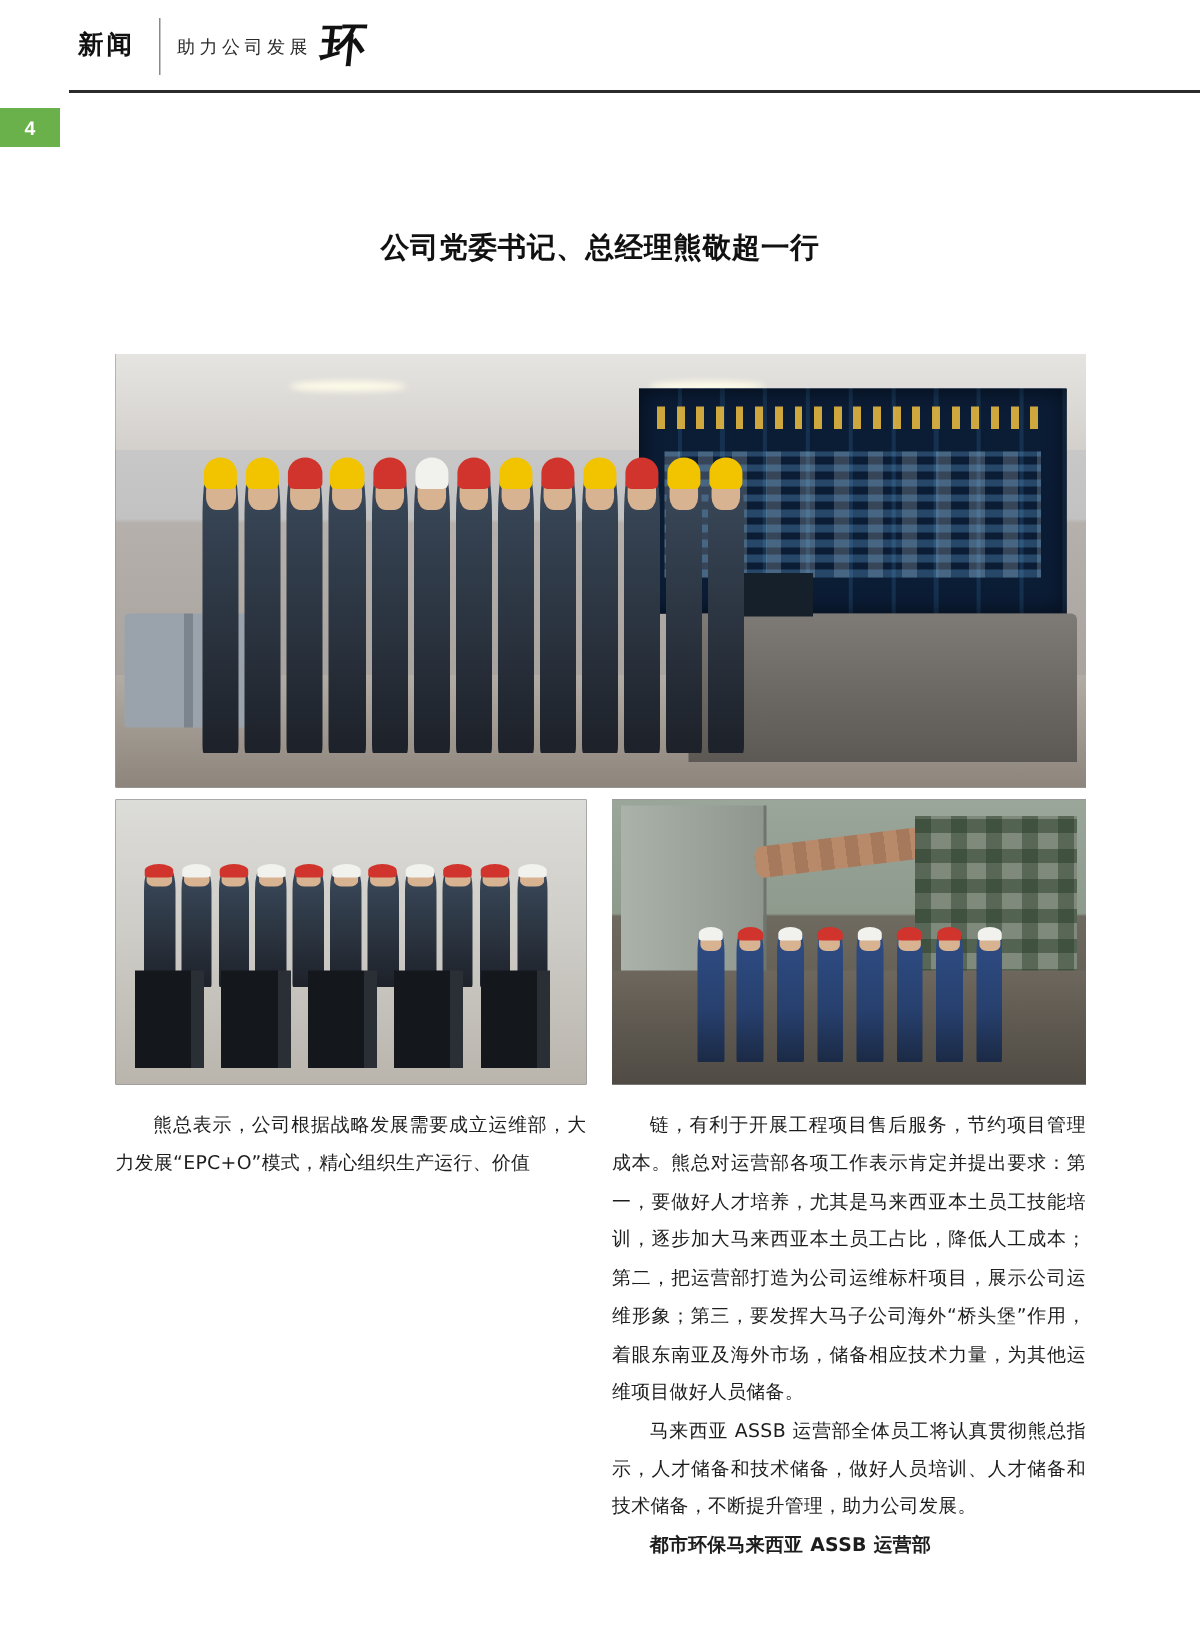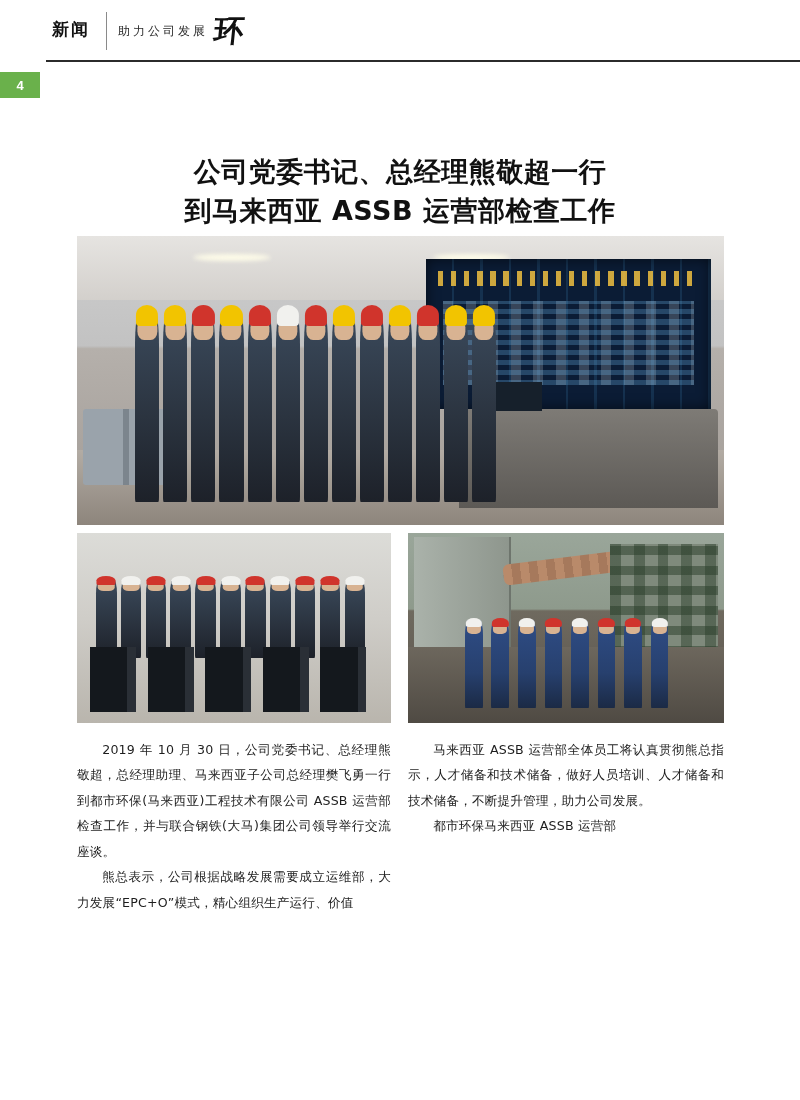--- a/index.html
+++ b/index.html
@@ -89,21 +89,21 @@
 
   
   .article-title {
     position: absolute;
     left: 60px;
     top: 152px;
     width: 680px;
     text-align: center;
     font-family: "DejaVu Sans", sans-serif;
     font-weight: bold;
-    font-size: 27px;
+    font-size: 19px;
     line-height: 1.45;
     color: #111;
     letter-spacing: 0.5px;
   }
 
   
   .photo {
     position: absolute;
     overflow: hidden;
     background: #333;
@@ -337,42 +337,41 @@
     letter-spacing: 0.2px;
   }
   .col-left { left: 77px; width: 314px; }
   .col-right { left: 408px; width: 316px; }
   .body-col p {
     margin: 0;
     text-indent: 2em;
   }
   .signature {
     margin-top: 14px;
-    font-weight: normal;
+    font-weight: bold;
     text-indent: 2em;
   }
 </style>
 </head>
 <body>
 
 <div class="page-header">
   <div class="header-section">新闻</div>
   <div class="header-divider"></div>
   <div class="masthead">
     <span class="masthead-zh">助力公司发展</span>
     <span class="masthead-mark">环</span>
   </div>
   <div class="header-rule"></div>
 </div>
 
 <div class="page-number-tab">4</div>
 
 <div class="article-title">
   <div>公司党委书记、总经理熊敬超一行</div>
-  <div>到马来西亚 ASSB 运营部检查工作</div>
 </div>
 
 <div class="photo photo-main">
   <div class="ph-room">
     <div class="ph-ceiling"></div>
     <div class="ph-videowall"></div>
     <div class="ph-floor"></div>
     <div class="ph-desk"></div>
     <div class="ph-chairs"></div>
     <div class="ph-group">
@@ -425,20 +424,20 @@
       <div class="ph-person helmet-r" style="left:36%"></div>
       <div class="ph-person helmet-w" style="left:48%"></div>
       <div class="ph-person helmet-r" style="left:60%"></div>
       <div class="ph-person helmet-r" style="left:72%"></div>
       <div class="ph-person helmet-w" style="left:84%"></div>
     </div>
   </div>
 </div>
 
 <div class="body-col col-left">
-  <p>2019 年 10 月 30 日，公司党委书记、总经理熊敬超，总经理助理、马来西亚子公司总经理樊飞勇一行到都市环保(马来西亚)工程技术有限公司 ASSB 运营部检查工作，并与联合钢铁(大马)集团公司领导举行交流座谈。</p>
   <p>熊总表示，公司根据战略发展需要成立运维部，大力发展“EPC+O”模式，精心组织生产运行、价值</p>
 </div>
 
 <div class="body-col col-right">
+  <p>链，有利于开展工程项目售后服务，节约项目管理成本。熊总对运营部各项工作表示肯定并提出要求：第一，要做好人才培养，尤其是马来西亚本土员工技能培训，逐步加大马来西亚本土员工占比，降低人工成本；第二，把运营部打造为公司运维标杆项目，展示公司运维形象；第三，要发挥大马子公司海外“桥头堡”作用，着眼东南亚及海外市场，储备相应技术力量，为其他运维项目做好人员储备。</p>
   <p>马来西亚 ASSB 运营部全体员工将认真贯彻熊总指示，人才储备和技术储备，做好人员培训、人才储备和技术储备，不断提升管理，助力公司发展。</p>
   <p class="signature">都市环保马来西亚 ASSB 运营部</p>
 </div>
 
 </body></html>

